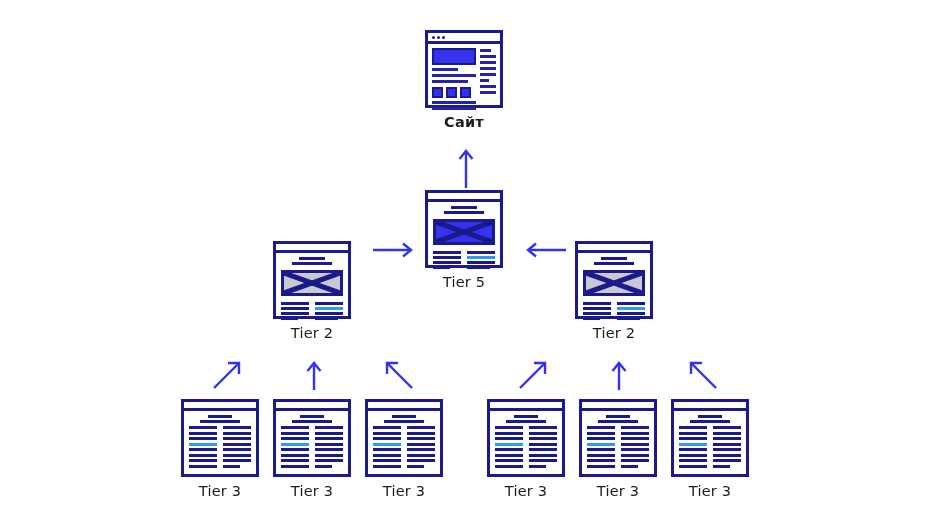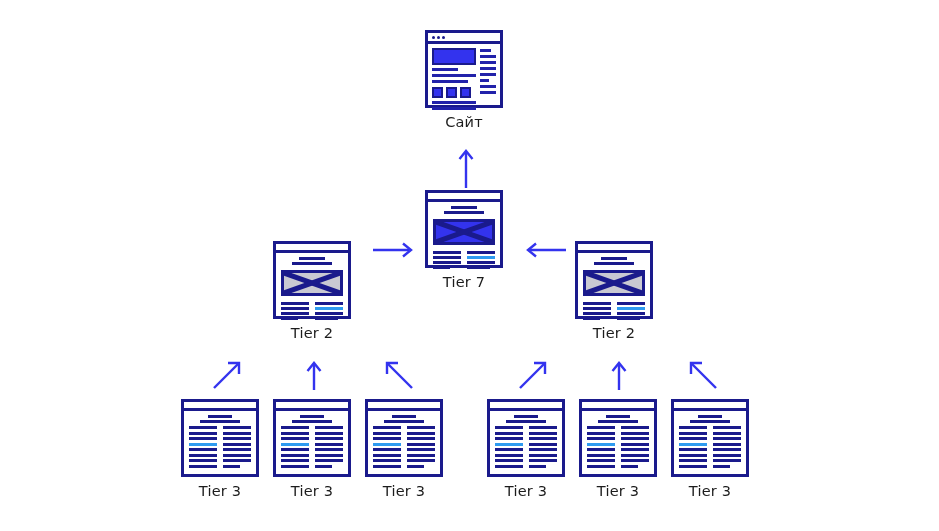--- a/index.html
+++ b/index.html
@@ -87,21 +87,21 @@
 
   
   .arrow{position:absolute;}
   .arrow svg{display:block;overflow:visible;}
 </style>
 </head>
 <body>
 
 <div class="canvas">
 
-  <div class="node" id="node-site" style="left:425px;top:30px;">
+  <div class="node" id="node-site" style="left:425px;top:30px;font-weight:bold;">
     <div class="icon" id="site-icon">
       <div class="titlebar">
         <span class="dots">
             <i></i>
             <i></i>
             <i></i>
           </span>
       </div>
       <div class="body">
         <div class="col-main">
@@ -162,21 +162,21 @@
           </div>
           <div>
             <span class="bar dk" style="height:3px;width:100%"></span>
             <span class="bar cy" style="height:3px;width:100%"></span>
             <span class="bar dk" style="height:3px;width:100%"></span>
             <span class="bar dk" style="height:3px;width:82%"></span>
           </div>
         </div>
       </div>
     </div>
-    <div class="label">Tier 7</div>
+    <div class="label">Tier 5</div>
   </div>
 
   <div class="arrow" style="left:373px;top:240px;">
     <svg width="42" height="20" viewBox="0 0 42 20">
       <line x1="0" y1="10" x2="36" y2="10" stroke="#3333ee" stroke-width="2.4"></line>
       <polyline points="30,3.5 38,10 30,16.5" fill="none" stroke="#3333ee" stroke-width="2.4"></polyline>
     </svg>
   </div>
 
   <div class="arrow" style="left:524px;top:240px;">

